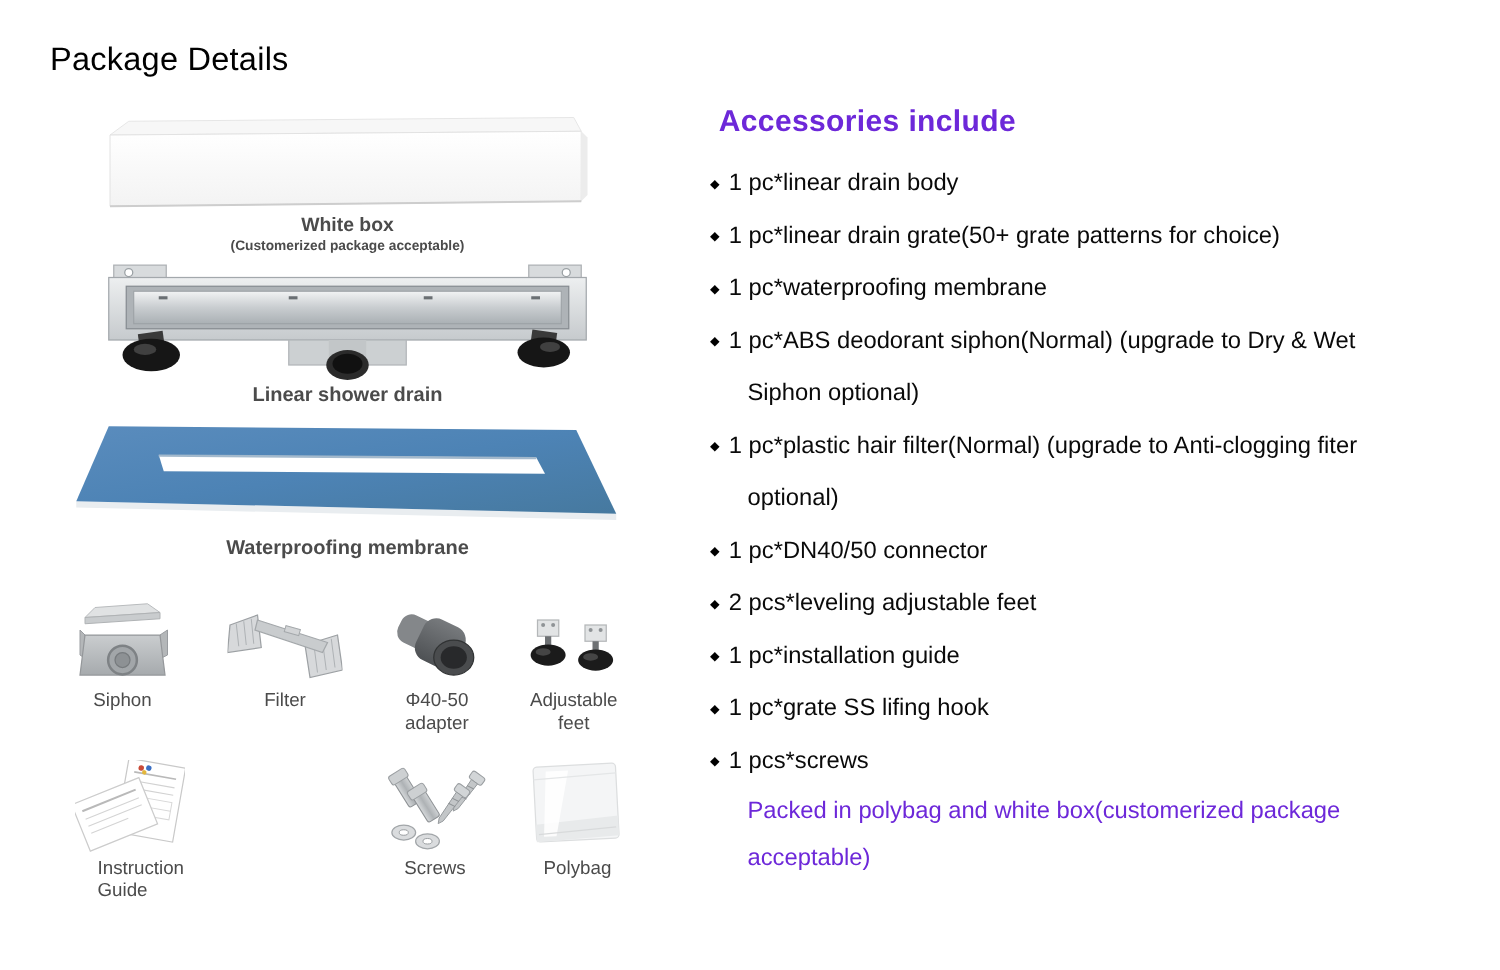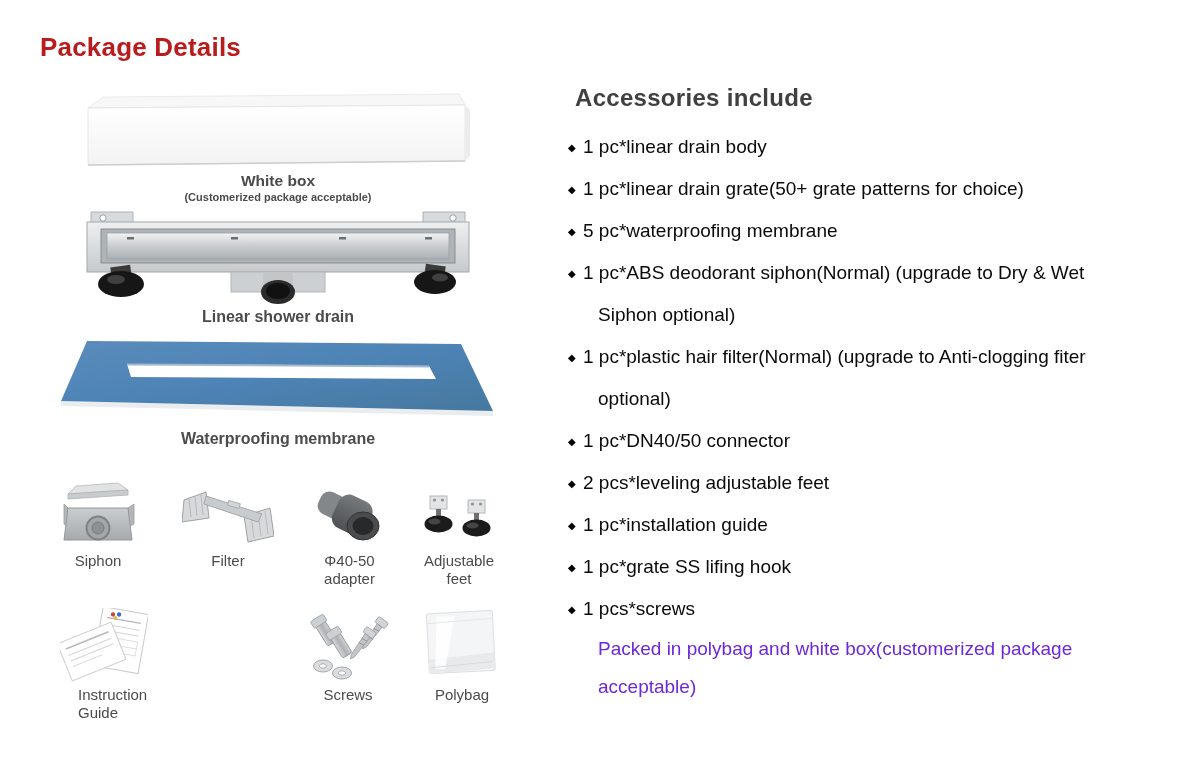--- a/index.html
+++ b/index.html
@@ -1,34 +1,34 @@
 <!DOCTYPE html>
 <html><head>
 <meta charset="utf-8">
 <style>
   html,body{margin:0;padding:0;background:#fff;}
   #stage{position:relative;width:1200px;height:776px;background:#ffffff;overflow:hidden;
          font-family:"Liberation Sans",sans-serif;}
   
-  .page-title{position:absolute;left:40px;top:32px;font-size:26px;font-weight:700;
-              color:#b91c1c;letter-spacing:.2px;}
+  .page-title{position:absolute;left:40px;top:32px;font-size:26px;font-weight:400;
+              color:#000000;letter-spacing:.2px;}
   
   .abs{position:absolute;}
   .prod-caption{position:absolute;left:83px;width:390px;text-align:center;color:#4b4b4b;
                 font-weight:bold;font-size:15.5px;line-height:18px;}
   .prod-note{font-size:11px;font-weight:bold;color:#4b4b4b;line-height:14px;}
   
   .cell{position:absolute;display:flex;flex-direction:column;align-items:center;}
   .icon-box{display:flex;align-items:flex-end;justify-content:center;}
   .cell-cap{margin-top:4px;text-align:center;color:#4b4b4b;font-weight:normal;
             font-size:15px;line-height:17.5px;}
   .cell-cap.left{text-align:left;align-self:flex-start;}
   
   .right-col{position:absolute;left:565px;top:80px;width:620px;}
-  .acc-heading{margin:4px 0 0 10px;font-size:24px;font-weight:bold;color:#404040;
+  .acc-heading{margin:4px 0 0 10px;font-size:24px;font-weight:bold;color:#6d28d9;
                letter-spacing:.3px;}
   .acc-list{list-style:none;margin:14px 0 0 0;padding:0;}
   .acc-list li{position:relative;width:578px;box-sizing:border-box;padding-left:33px;
                text-indent:-15px;font-size:19px;line-height:42px;color:#0a0a0a;}
   .acc-list li .bullet{position:absolute;left:3px;top:1px;text-indent:0;font-size:10px;
                line-height:42px;color:#000;}
   .acc-footer{width:578px;box-sizing:border-box;padding-left:33px;font-size:19px;
               line-height:38px;color:#6d28d9;}
 </style>
 </head>
@@ -290,21 +290,21 @@
     <div class="cell-cap">
       <div>Screws</div>
     </div>
   </div>
 
   <div class="right-col">
     <h2 class="acc-heading">Accessories include</h2>
     <ul class="acc-list">
       <li><span class="bullet">◆</span><span>1 pc*linear drain body</span></li>
       <li><span class="bullet">◆</span><span>1 pc*linear drain grate(50+ grate patterns for choice)</span></li>
-      <li><span class="bullet">◆</span><span>5 pc*waterproofing membrane</span></li>
+      <li><span class="bullet">◆</span><span>1 pc*waterproofing membrane</span></li>
       <li><span class="bullet">◆</span><span>1 pc*ABS deodorant siphon(Normal) (upgrade to Dry &amp; Wet Siphon optional)</span></li>
       <li><span class="bullet">◆</span><span>1 pc*plastic hair filter(Normal) (upgrade to Anti-clogging fiter optional)</span></li>
       <li><span class="bullet">◆</span><span>1 pc*DN40/50 connector</span></li>
       <li><span class="bullet">◆</span><span>2 pcs*leveling adjustable feet</span></li>
       <li><span class="bullet">◆</span><span>1 pc*installation guide</span></li>
       <li><span class="bullet">◆</span><span>1 pc*grate SS lifing hook</span></li>
       <li><span class="bullet">◆</span><span>1 pcs*screws</span></li>
     </ul>
     <div class="acc-footer">Packed in polybag and white box(customerized package acceptable)</div>
   </div>

